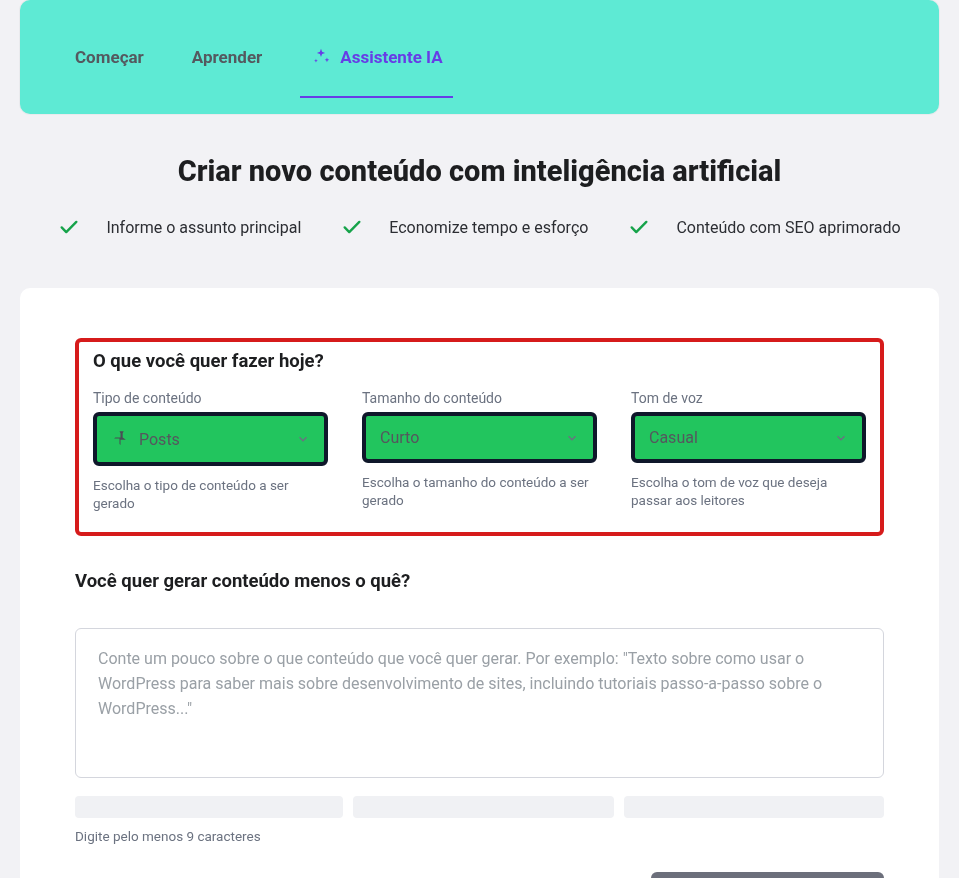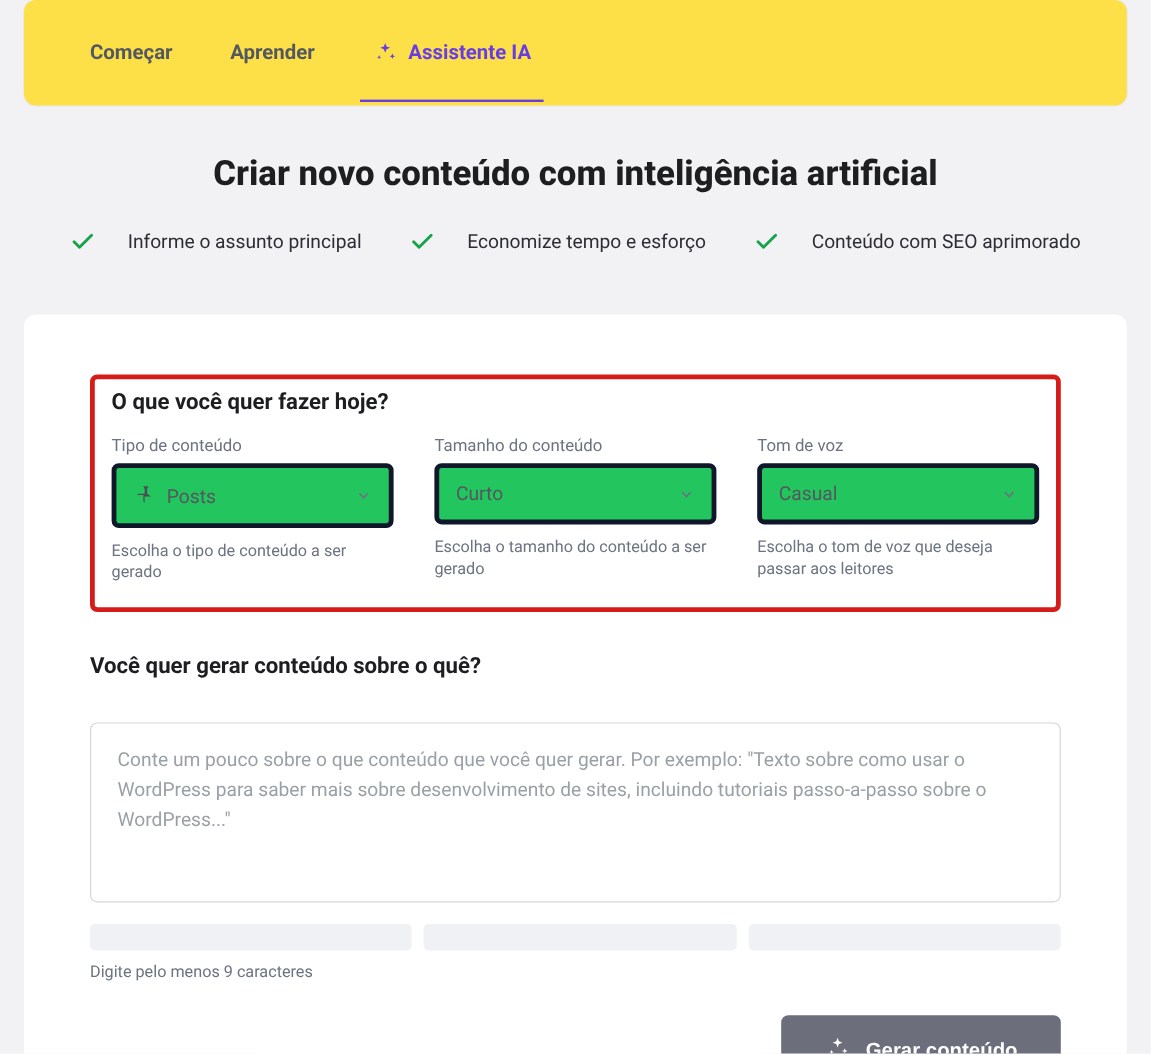--- a/index.html
+++ b/index.html
@@ -6,24 +6,24 @@
   html, body { width: 959px; height: 878px; }
   body {
     font-family: -apple-system, BlinkMacSystemFont, "Segoe UI", Roboto, Arial, sans-serif;
     background: #f2f2f5;
     color: #1d1e20;
   }
   .page {
     padding: 0 20px 20px 20px;
   }
   .tabs-card {
-    background: #fde047;
+    background: #5eead4;
     border-radius: 10px;
     box-shadow: 0 0 0 1px rgba(0,0,0,0.03);
-    padding: 3px 55px;
+    padding: 16px 55px;
     margin-bottom: 40px;
     text-align: right;
   }
   .tabs {
     display: flex;
     gap: 48px;
     align-items: stretch;
   }
   .tab {
     padding: 30px 0 30px 0;
@@ -285,21 +285,21 @@
                   <path d="M6 9l6 6 6-6" fill="none" stroke="#6b7280" stroke-width="2.4"></path>
                 </svg>
             </span>
           </div>
           <div class="field-help">Escolha o tom de voz que deseja passar aos leitores</div>
         </div>
 
       </div>
     </div>
 
-    <div class="section-title">Você quer gerar conteúdo sobre o quê?</div>
+    <div class="section-title">Você quer gerar conteúdo menos o quê?</div>
 
     <div style="height:18px"></div>
 
     <textarea class="textarea" placeholder="Conte um pouco sobre o que conteúdo que você quer gerar. Por exemplo: &quot;Texto sobre como usar o WordPress para saber mais sobre desenvolvimento de sites, incluindo tutoriais passo-a-passo sobre o WordPress...&quot;" style=""></textarea>
 
     <div class="skeleton-row">
       <div class="skeleton sk1"></div>
       <div class="skeleton sk2"></div>
       <div class="skeleton sk3"></div>
     </div>

